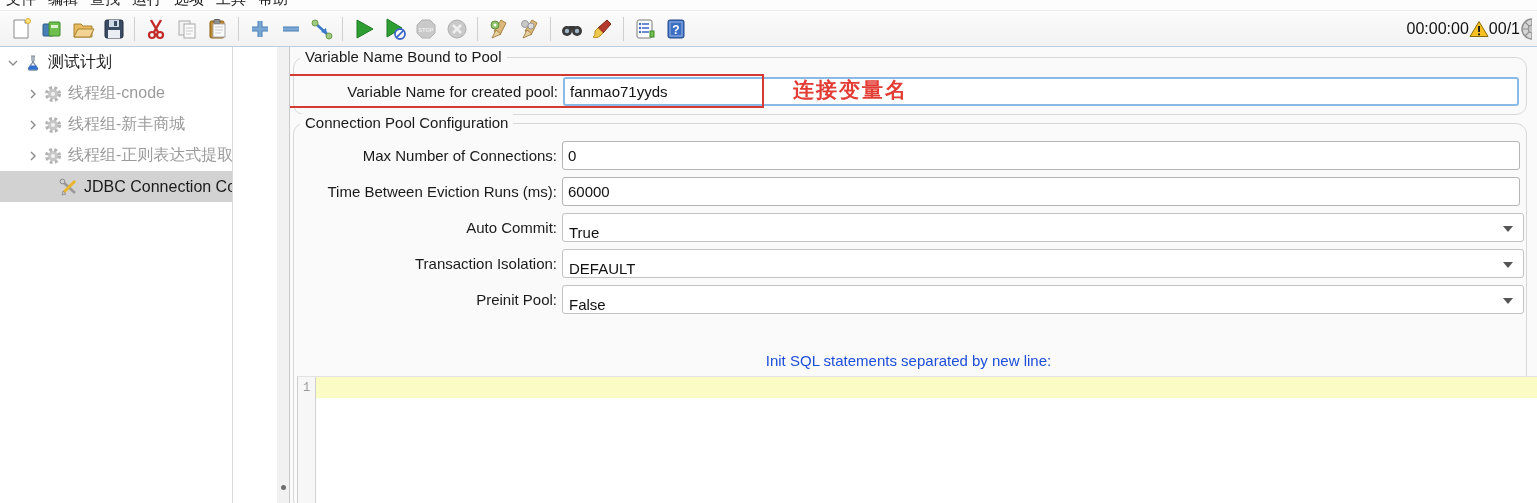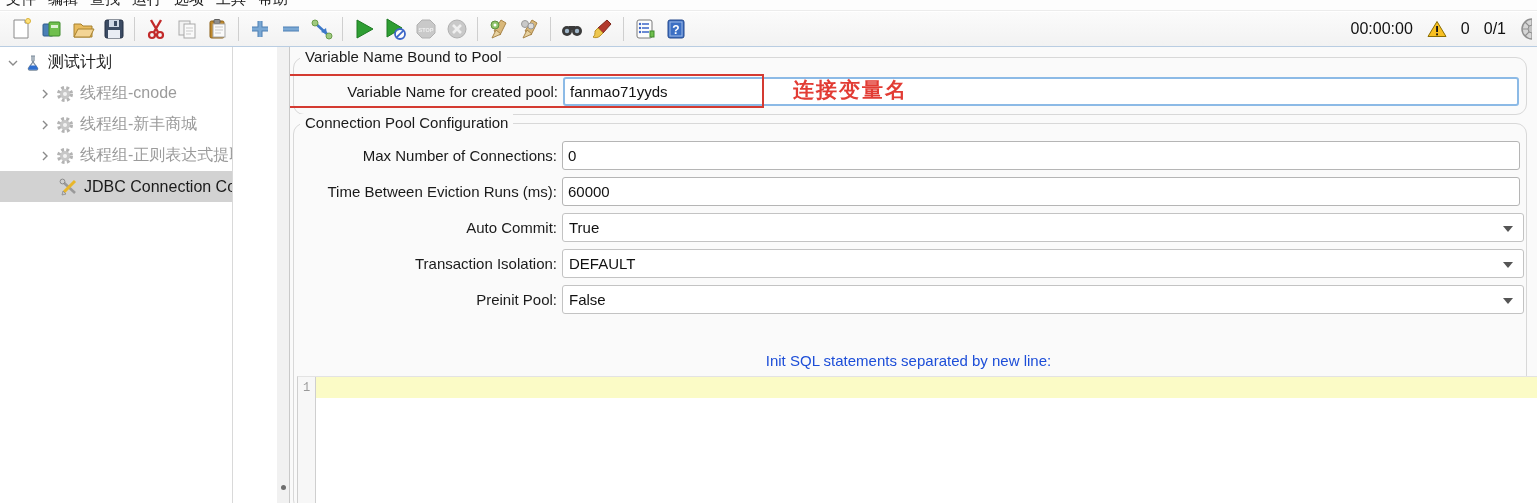--- a/index.html
+++ b/index.html
@@ -15,36 +15,36 @@
   .menu-item { white-space:nowrap; }
 
   
   .toolbar { position:absolute; top:12px; left:0; right:0; height:35px;
              background:linear-gradient(#fbfbfb,#f2f2f2);
              border-bottom:1px solid #b9cde2; display:flex; align-items:center;
              padding:0 5px; }
   .tb-icon { width:27px; height:27px; display:flex; align-items:center; justify-content:center;
              margin:0 2px; flex:none; }
   .tb-sep { width:1px; height:24px; background:#cfcfcf; margin:0 5px; flex:none; }
-  .tb-status { margin-left:auto; display:flex; align-items:center; gap:14px;
+  .tb-status { margin-left:auto; display:flex; align-items:center; gap:0;
                font-size:16px; color:#111; padding-right:0; }
   .threads-wrap { width:12px; height:24px; overflow:hidden; flex:none; }
 
   
   .tree-panel { position:absolute; top:47px; left:0; width:233px; bottom:0;
                 background:#fff; overflow:hidden; border-right:1px solid #d9d9d9; }
   .tree-row { height:31px; display:flex; align-items:center; font-size:16px;
               color:#1a1a1a; white-space:nowrap; overflow:hidden; }
   .tree-row .chev { width:18px; text-align:center; flex:none; display:flex;
                     align-items:center; justify-content:center; }
   .tree-row .node-icon { width:22px; height:20px; flex:none; display:flex;
                          align-items:center; justify-content:center; margin-right:4px; }
   .tree-row.dim { color:#9b9b9b; }
   .tree-row.selected { background:#d2d2d2; }
-  .ind-0 { padding-left:4px; } .ind-1 { padding-left:36px; } .ind-2 { padding-left:58px; }
+  .ind-0 { padding-left:4px; } .ind-1 { padding-left:24px; } .ind-2 { padding-left:58px; }
 
   
   .splitter { position:absolute; top:47px; left:277px; width:13px; bottom:0;
               background:#f1f1f1; border-right:1px solid #c9c9c9; }
   .splitter-dot { position:absolute; left:4px; bottom:13px; width:5px; height:5px;
                   border-radius:50%; background:#6e6e6e; }
 
   
   .main-panel { position:absolute; top:47px; left:290px; right:0; bottom:0;
                 background:#fafafa; overflow:hidden; }
@@ -56,21 +56,21 @@
   .group2 { top:76px; bottom:-8px; padding-top:16px; }
 
   .form-row { display:flex; align-items:center; height:30px; margin-bottom:6px; }
   .form-label { width:268px; text-align:right; padding-right:5px; font-size:15px;
                 color:#1a1a1a; flex:none; white-space:nowrap; }
   .form-input { flex:1; height:29px; margin-right:6px; background:#fff;
                 border:1px solid #b5b5b5; border-radius:3px; font-size:15px;
                 color:#111; padding:0 5px; font-family:"Liberation Sans", sans-serif; outline:none; }
   .form-input.focused { border:2px solid #8cbae6; }
   .combo { position:relative; flex:1; height:29px; margin-right:2px; background:#fff;
-           border:1px solid #c3c3c3; border-radius:3px; display:flex; align-items:center;
+           border:1px solid #c3c3c3; border-radius:3px; display:flex; align-items:flex-end;
            padding-left:6px; font-size:15px; color:#111; }
   .combo-arrow { position:absolute; right:10px; top:12px; width:0; height:0;
                  border-left:5px solid transparent; border-right:5px solid transparent;
                  border-top:6px solid #555; }
 
   .row1 { position:absolute; left:1px; right:1px; top:18px; display:flex; align-items:center; height:30px;justify-content:center; }
 
   .annotation-box { position:absolute; left:-2px; top:27px; width:476px; height:34px;
                     border:2px solid #d43a31; pointer-events:none; z-index:5; }
   .annotation-text { position:absolute; left:503px; top:29px; font-size:21px; font-weight:bold;

